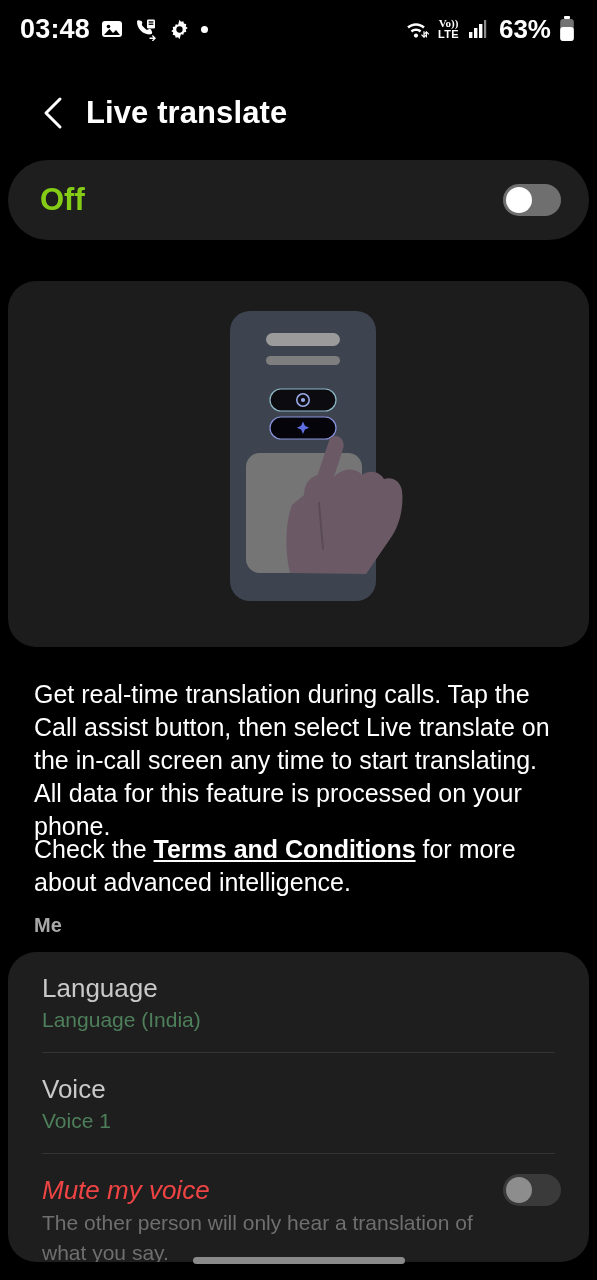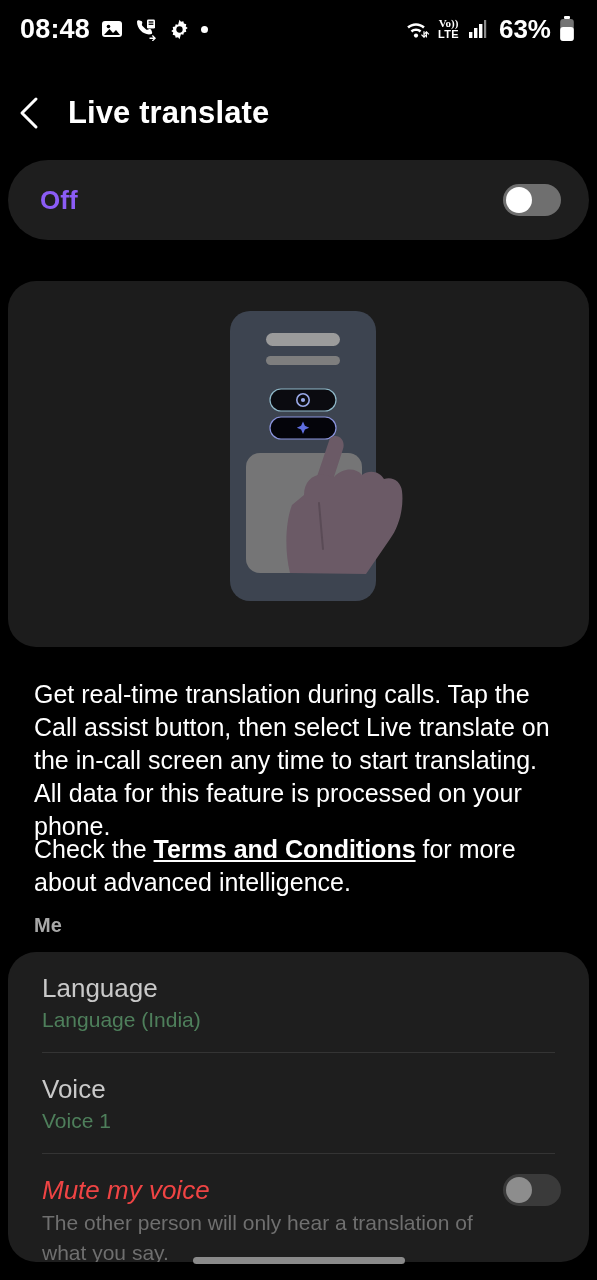--- a/index.html
+++ b/index.html
@@ -24,33 +24,33 @@
   .ic { display:inline-flex; align-items:center; justify-content:center; }
   .dot-ic { width:7px; height:7px; border-radius:50%; background:#fff; display:inline-block; }
   .volte { display:flex; flex-direction:column; align-items:center; line-height:1;
            color:#fff; font-size:10px; font-weight:700; }
   .volte span:first-child { font-size:11px;font-family:Liberation Serif, serif; }
   .volte span:last-child { font-size:11px; letter-spacing:.3px; }
 
   
   .header {
     position:absolute; top:80px; left:0; width:491px; height:66px;
-    display:flex; align-items:center; padding-left:12px; gap:22px;
+    display:flex; align-items:center; padding-left:36px; gap:16px;
   }
   .back-btn { width:34px; height:40px; display:flex; align-items:center; justify-content:center; }
   .title { color:#fff; font-size:31px; font-weight:700; letter-spacing:.1px; }
 
   
   .toggle-card {
     position:absolute; top:160px; left:8px; width:581px; height:80px;
     background:#1e1e1e; border-radius:40px;
     display:flex; align-items:center; justify-content:space-between;
     padding:0 28px 0 32px;
   }
-  .toggle-card-label { color:#8b5cf6; font-size:26px; font-weight:700; }
+  .toggle-card-label { color:#84cc16; font-size:31px; font-weight:700; }
   .switch { width:58px; height:32px; border-radius:16px; position:relative; flex:none; }
   .switch.on-state { background:#6f6f6f; }
   .switch .knob { position:absolute; top:3px; left:3px; width:26px; height:26px;
                   border-radius:50%; background:#ffffff; }
   .switch.dim { background:#3a3a3a; }
   .switch.dim .knob { background:#8d8d8d; }
 
   
   .illus-card {
     position:absolute; top:281px; left:8px; width:581px; height:366px;
@@ -96,21 +96,21 @@
     width:212px; height:7px; border-radius:4px; background:#8a8a8a;
   }
 </style>
 </head>
 <body>
 
 <div class="screen">
 
   <div class="statusbar">
     <div class="sb-left">
-      <div class="sb-time">08:48</div>
+      <div class="sb-time">03:48</div>
       <span class="ic">
         <svg width="24" height="24" viewBox="0 0 24 24">
             <rect x="2" y="4" width="20" height="16" rx="3" fill="#fff"></rect>
             <circle cx="8.5" cy="9.5" r="1.8" fill="#000"></circle>
             <path d="M4 18l5.5-6 3.5 4 3-3 4 5z" fill="#000"></path>
           </svg>
       </span>
       <span class="ic">
         <svg width="24" height="24" viewBox="0 0 24 24">
           <path d="M3 4.8c0-1 .9-1.8 1.9-1.5l2.3.7c.8.2 1.3 1 1.1 1.8l-.4 1.7c-.1.6.1 1.2.6 1.6l3.6 3.3c.4.4 1 .5 1.5.3l1.7-.6c.8-.3 1.7.1 2 .9l.8 2.2c.3 1-.4 2-1.4 2.1C9.9 18.4 3 12.2 3 4.8z" fill="#fff"></path>

